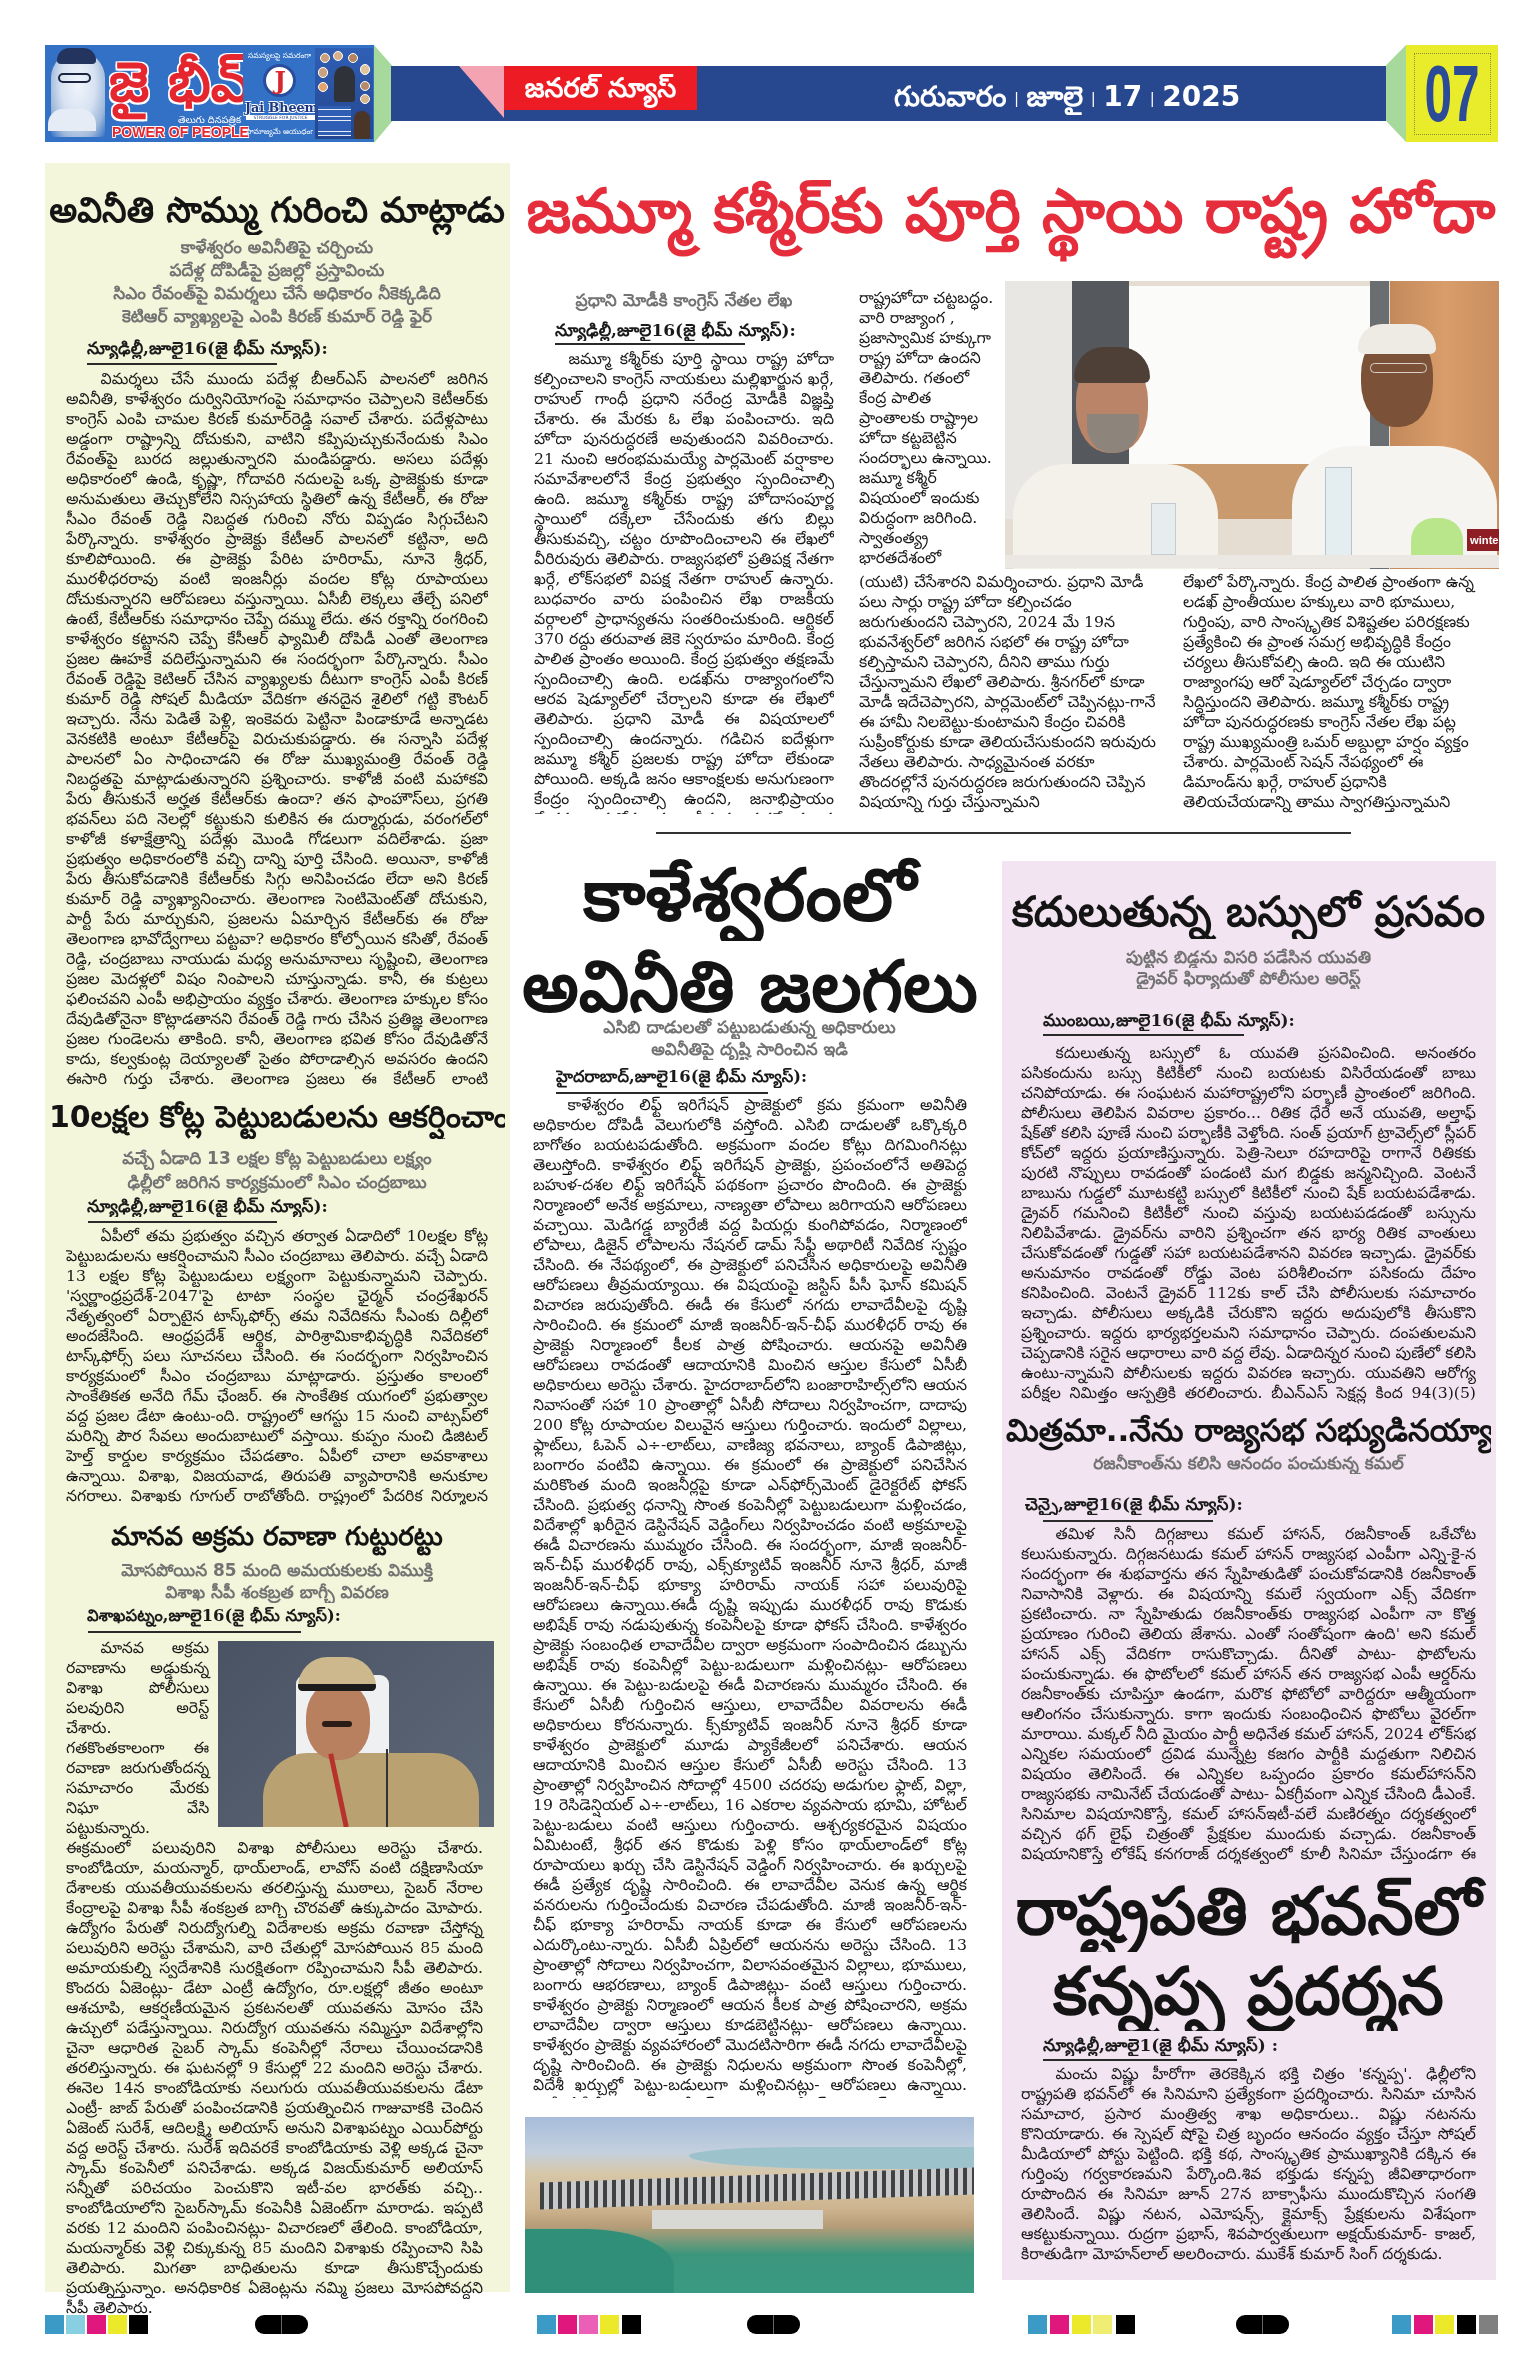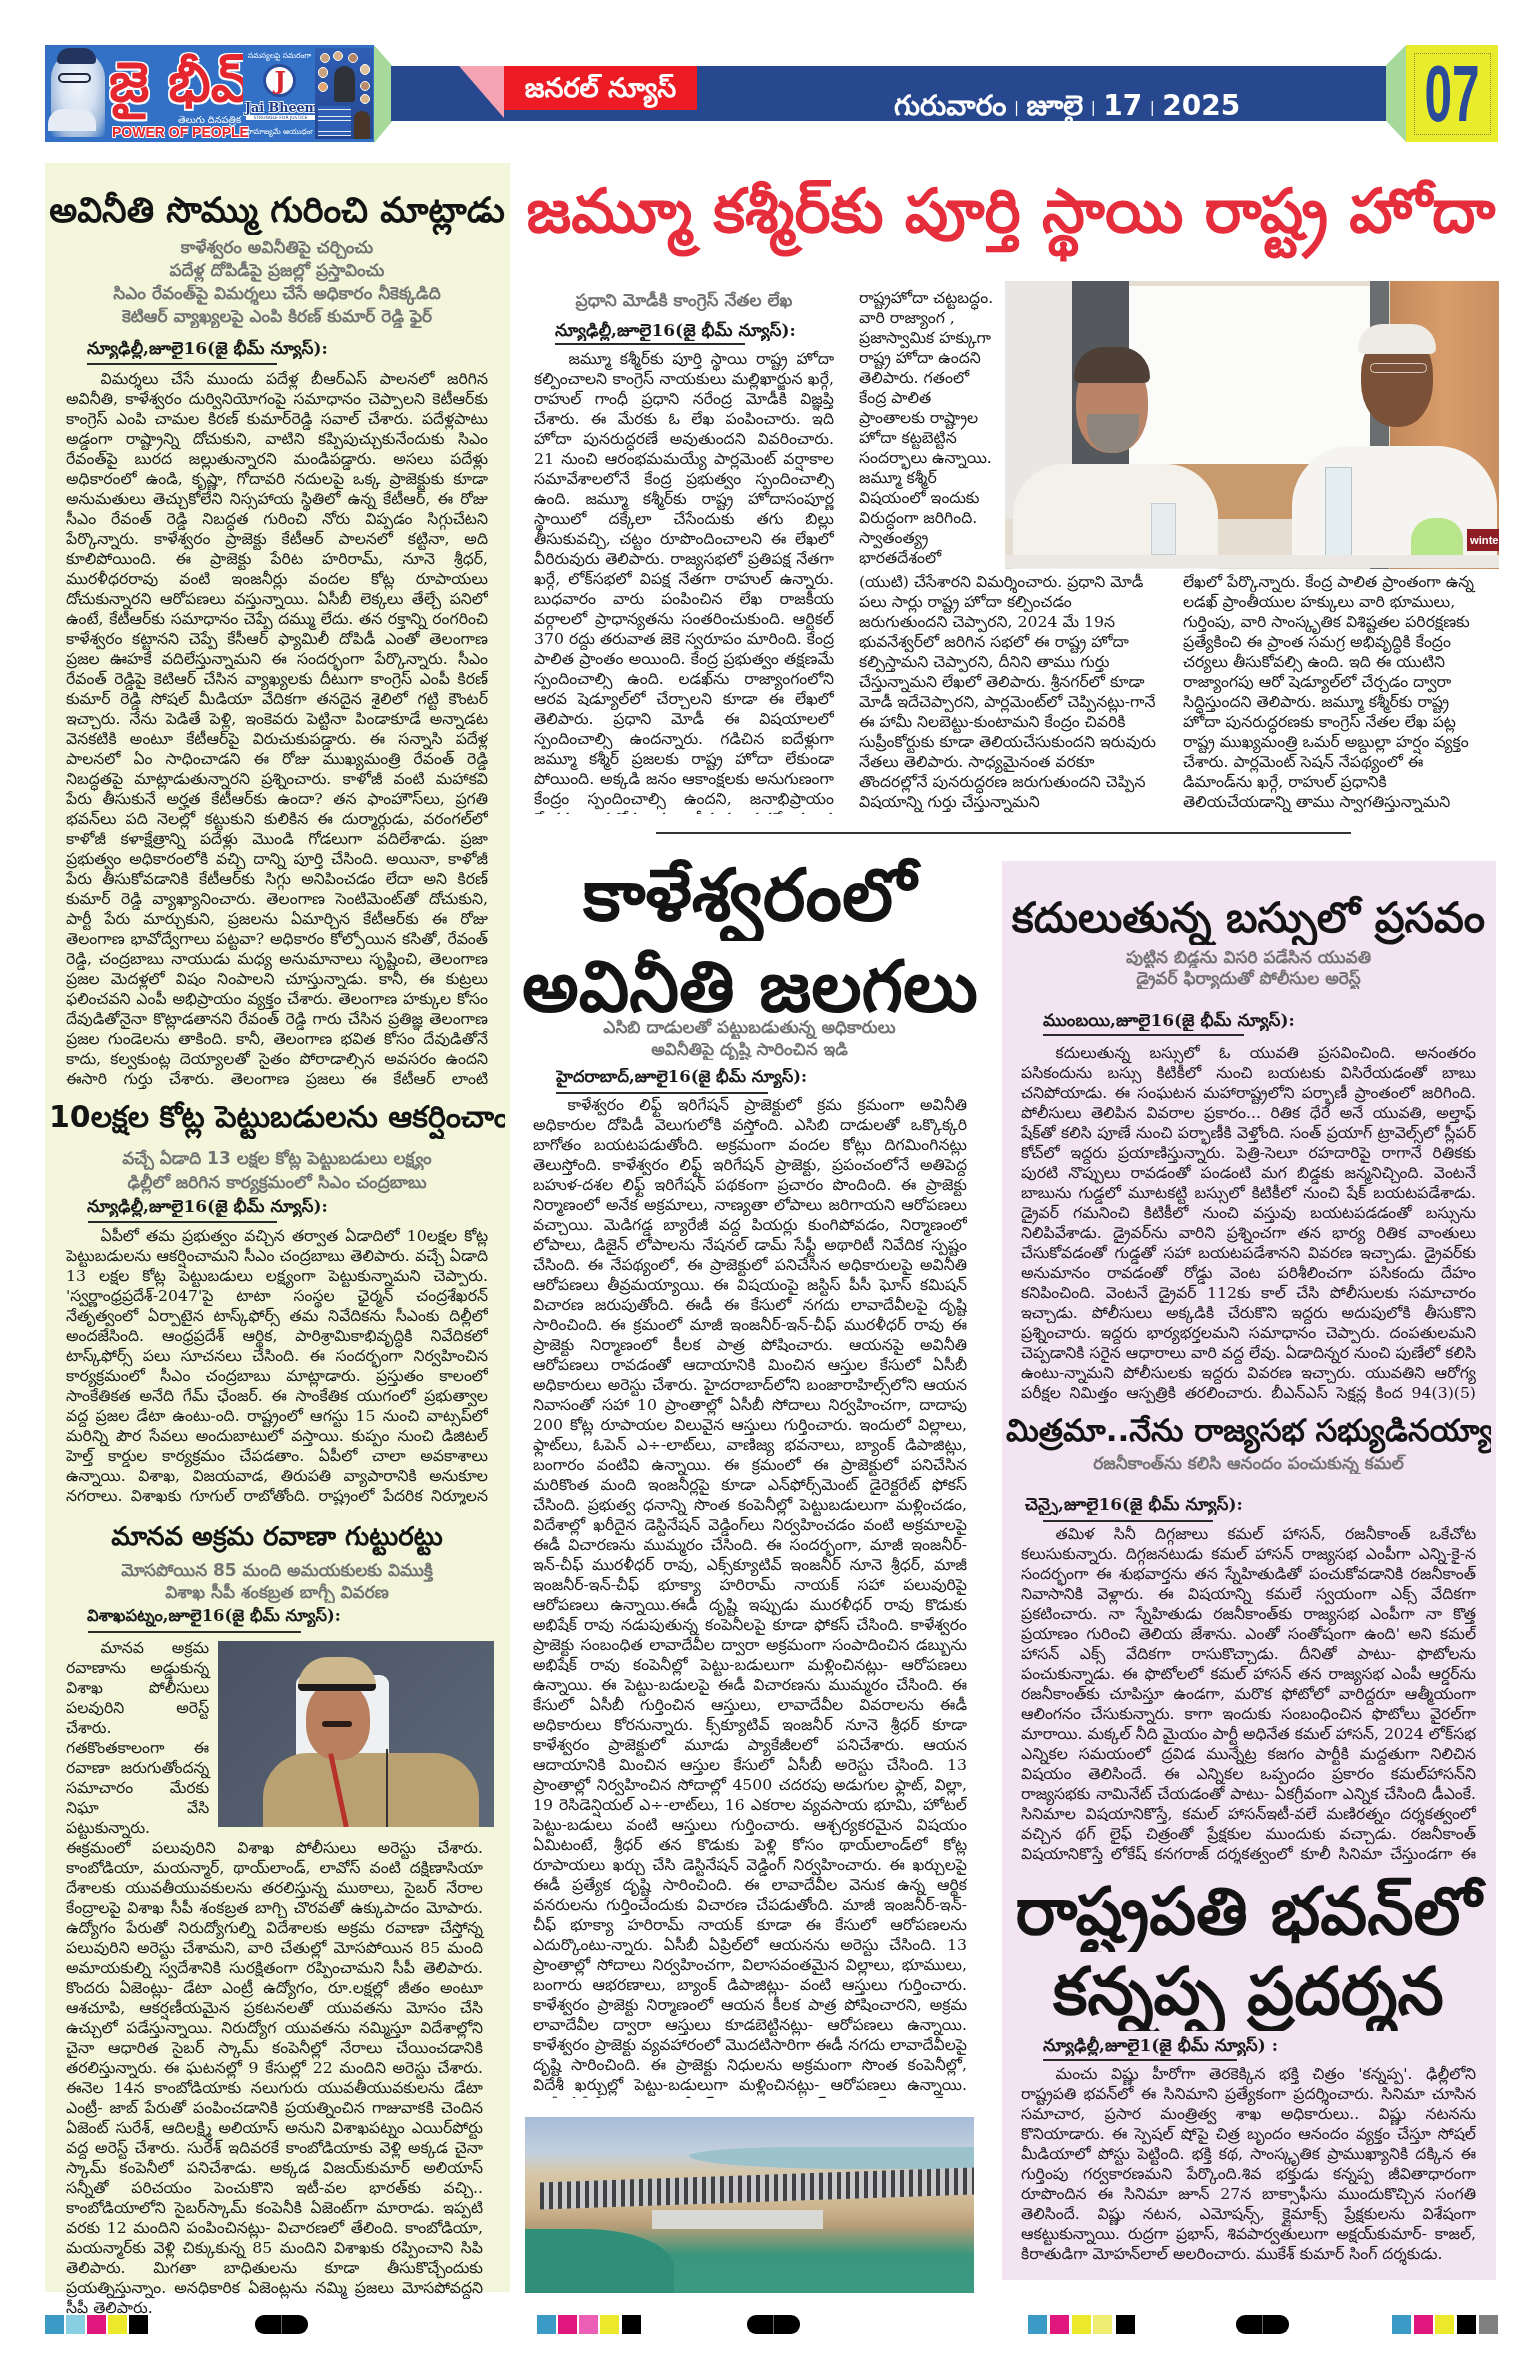--- a/index.html
+++ b/index.html
@@ -23,21 +23,21 @@
 .tv-bottom{left:201px;top:82px;width:67px;font-family:"DejaVu Sans",sans-serif;font-size:7.5px;color:#fff;white-space:nowrap;overflow:hidden;text-align:center}
 .collage{left:270px;top:3px;width:58px;height:91px;background:linear-gradient(#2f5fb5,#24458f);overflow:hidden}
 .c-dot{position:absolute;width:10.4px;height:10.4px;border-radius:50%;border:0.7px solid #fff}
 .c-main{left:19.4px;top:18px;width:21px;height:36px;border-radius:10.4px 10.4px 3px 3px;background:#30323a}
 .c-list{left:3px;top:58px;width:33px;height:30px;background:repeating-linear-gradient(#2f5fb5 0 3px,#e8ecf5 3px 3.7px)}
 .c-person{left:39px;top:63px;width:16.4px;height:28px;border-radius:7.5px 7.5px 1.5px 1.5px;background:#4a3628}
 .green-l{left:374px;top:45px;width:18px;height:98px;background:#a8d99c;clip-path:polygon(0 0,100% 21%,100% 78%,0 100%)}
 .band{left:391px;top:66px;width:997px;height:55px;background:#27478f}
 .pink-tri{left:459px;top:66px;width:45px;height:52px;background:#f4a3b2;clip-path:polygon(0 0,100% 0,100% 100%)}
 .section-tag{left:504px;top:66px;width:193px;height:44px;background:#ed1c24;color:#fff;font-family:"DejaVu Sans",sans-serif;font-weight:bold;font-size:27px;line-height:44px;text-align:center;white-space:nowrap;overflow:hidden}
-.dateline-hdr{left:894px;top:87px;width:350px;height:37px;color:#fff;font-family:"DejaVu Sans",sans-serif;font-weight:bold;font-size:28px;line-height:37px;white-space:nowrap;overflow:hidden}
+.dateline-hdr{left:894px;top:78px;width:350px;height:37px;color:#fff;font-family:"DejaVu Sans",sans-serif;font-weight:bold;font-size:28px;line-height:37px;white-space:nowrap;overflow:hidden}
 .dateline-hdr .sep{font-family:"DejaVu Serif",serif;font-weight:normal;font-size:15px;margin:0 7.5px;vertical-align:middle}
 .green-r{left:1386px;top:45px;width:20px;height:97px;background:#a8d99c;clip-path:polygon(0 21%,100% 0,100% 100%,0 78%)}
 .pagebox{left:1406px;top:45px;width:92px;height:97px;background:#e9ec2b}
 .pagebox-inner{left:7.5px;top:7.5px;width:77px;height:82px;border:0.7px dotted #8d8f3a}
 .page-num{left:0;top:6px;width:92px;height:85px;font-family:"Liberation Sans",sans-serif;font-weight:bold;font-size:80px;line-height:85px;color:#2b4a98;text-align:center;transform:scaleX(.62)}
 
 .col-bg-cream{left:45px;top:163px;width:465px;height:2129px;background:#f3f6da}
 .box-pink{left:1002px;top:861px;width:494px;height:1419px;background:#f2e4f0}
 .hl{font-family:"DejaVu Sans",sans-serif;font-weight:bold;white-space:nowrap;overflow:hidden;text-align:center;color:#141414}
 .hl span{display:block;white-space:nowrap;overflow:hidden}
@@ -204,21 +204,21 @@
 </div>
 <div class="a photo" style="left:525px;top:2117px;width:449px;height:176px;background:linear-gradient(180deg,#a7bcd9 0%,#c3d0df 20%,#d7c7a8 32%,#cdb48f 52%,#b79d77 62%,#3c967d 78%,#3a9a82 100%)">
   <div class="ph" style="left:164px;top:30px;width:285px;height:22.4px;background:#9cc2cc;border-radius:40% 0 0 60%"></div>
   <div class="ph" style="left:15px;top:58px;width:434px;height:27px;background:repeating-linear-gradient(90deg,#3f4144 0 4.5px,#c9c9c9 4.5px 9px);transform:skewY(-2deg)"></div>
   <div class="ph" style="left:127px;top:93px;width:171px;height:19.4px;background:#d8d8d4"></div>
   <div class="ph" style="left:0;top:112px;width:149px;height:64px;background:#2f8f78;border-radius:0 60% 0 0"></div>
 </div>
 
 <div class="a box-pink"></div>
 
-<div class="a hl fit" style="left: 1006px; top: 885px; width: 485px; height: 54px; font-size: 42px; line-height: 54px; margin-top: 6px;">కదులుతున్న బస్సులో ప్రసవం</div>
+<div class="a hl fit" style="left: 1006px; top: 885px; width: 485px; height: 54px; font-size: 42px; line-height: 54px;">కదులుతున్న బస్సులో ప్రసవం</div>
 <div class="a sub-red" style="left:1006px;top:947px;width:485px;line-height:21px">
   <span class="fit">పుట్టిన బిడ్డను విసరి పడేసిన యువతి</span>
   <span class="fit">డ్రైవర్ ఫిర్యాదుతో పోలీసుల అరెస్ట్</span>
 </div>
 <div class="a dline fit" style="left:1043px;top:1009px;width:253px">ముంబయి,జూలై16(జై భీమ్ న్యూస్):</div>
 <div class="a uline" style="left:1043px;top:1034px;width:201px"></div>
 <div class="a body-text" style="left:1021px;top:1043px;width:455px;height:361px">
   <p>కదులుతున్న బస్సులో ఓ యువతి ప్రసవించింది. అనంతరం పసికందును బస్సు కిటికీలో నుంచి బయటకు విసిరేయడంతో బాబు చనిపోయాడు. ఈ సంఘటన మహారాష్ట్రలోని పర్భాణీ ప్రాంతంలో జరిగింది. పోలీసులు తెలిపిన వివరాల ప్రకారం... రితిక ధేరే అనే యువతి, అల్తాఫ్ షేక్‌తో కలిసి పూణే నుంచి పర్భాణీకి వెళ్తోంది. సంత్ ప్రయాగ్ ట్రావెల్స్‌లో స్లీపర్ కోచ్‌లో ఇద్దరు ప్రయాణిస్తున్నారు. పెత్రి-సెలూ రహదారిపై రాగానే రితికకు పురటి నొప్పులు రావడంతో పండంటి మగ బిడ్డకు జన్మనిచ్చింది. వెంటనే బాబును గుడ్డలో మూటకట్టి బస్సులో కిటికీలో నుంచి షేక్ బయటపడేశాడు. డ్రైవర్ గమనించి కిటికీలో నుంచి వస్తువు బయటపడడంతో బస్సును నిలిపివేశాడు. డ్రైవర్‌ను వారిని ప్రశ్నించగా తన భార్య రితిక వాంతులు చేసుకోవడంతో గుడ్డతో సహా బయటపడేశానని వివరణ ఇచ్చాడు. డ్రైవర్‌కు అనుమానం రావడంతో రోడ్డు వెంట పరిశీలించగా పసికందు దేహం కనిపించింది. వెంటనే డ్రైవర్ 112కు కాల్ చేసి పోలీసులకు సమాచారం ఇచ్చాడు. పోలీసులు అక్కడికి చేరుకొని ఇద్దరు అదుపులోకి తీసుకొని ప్రశ్నించారు. ఇద్దరు భార్యభర్తలమని సమాధానం చెప్పారు. దంపతులమని చెప్పడానికి సరైన ఆధారాలు వారి వద్ద లేవు. ఏడాదిన్నర నుంచి పుణేలో కలిసి ఉంటు-న్నామని పోలీసులకు ఇద్దరు వివరణ ఇచ్చారు. యువతిని ఆరోగ్య పరీక్షల నిమిత్తం ఆస్పత్రికి తరలించారు. బీఎన్ఎస్ సెక్షన్ల కింద 94(3)(5) కింద కేసు నమోదు చేసి పోలీసుల దర్యాప్తు చేస్తున్నారు. పసికందు మృతదేహాన్ని శవ పరీక్ష నిమిత్తం స్థానిక ఆస్పత్రికి తరలించారు.</p>
 </div>
 

